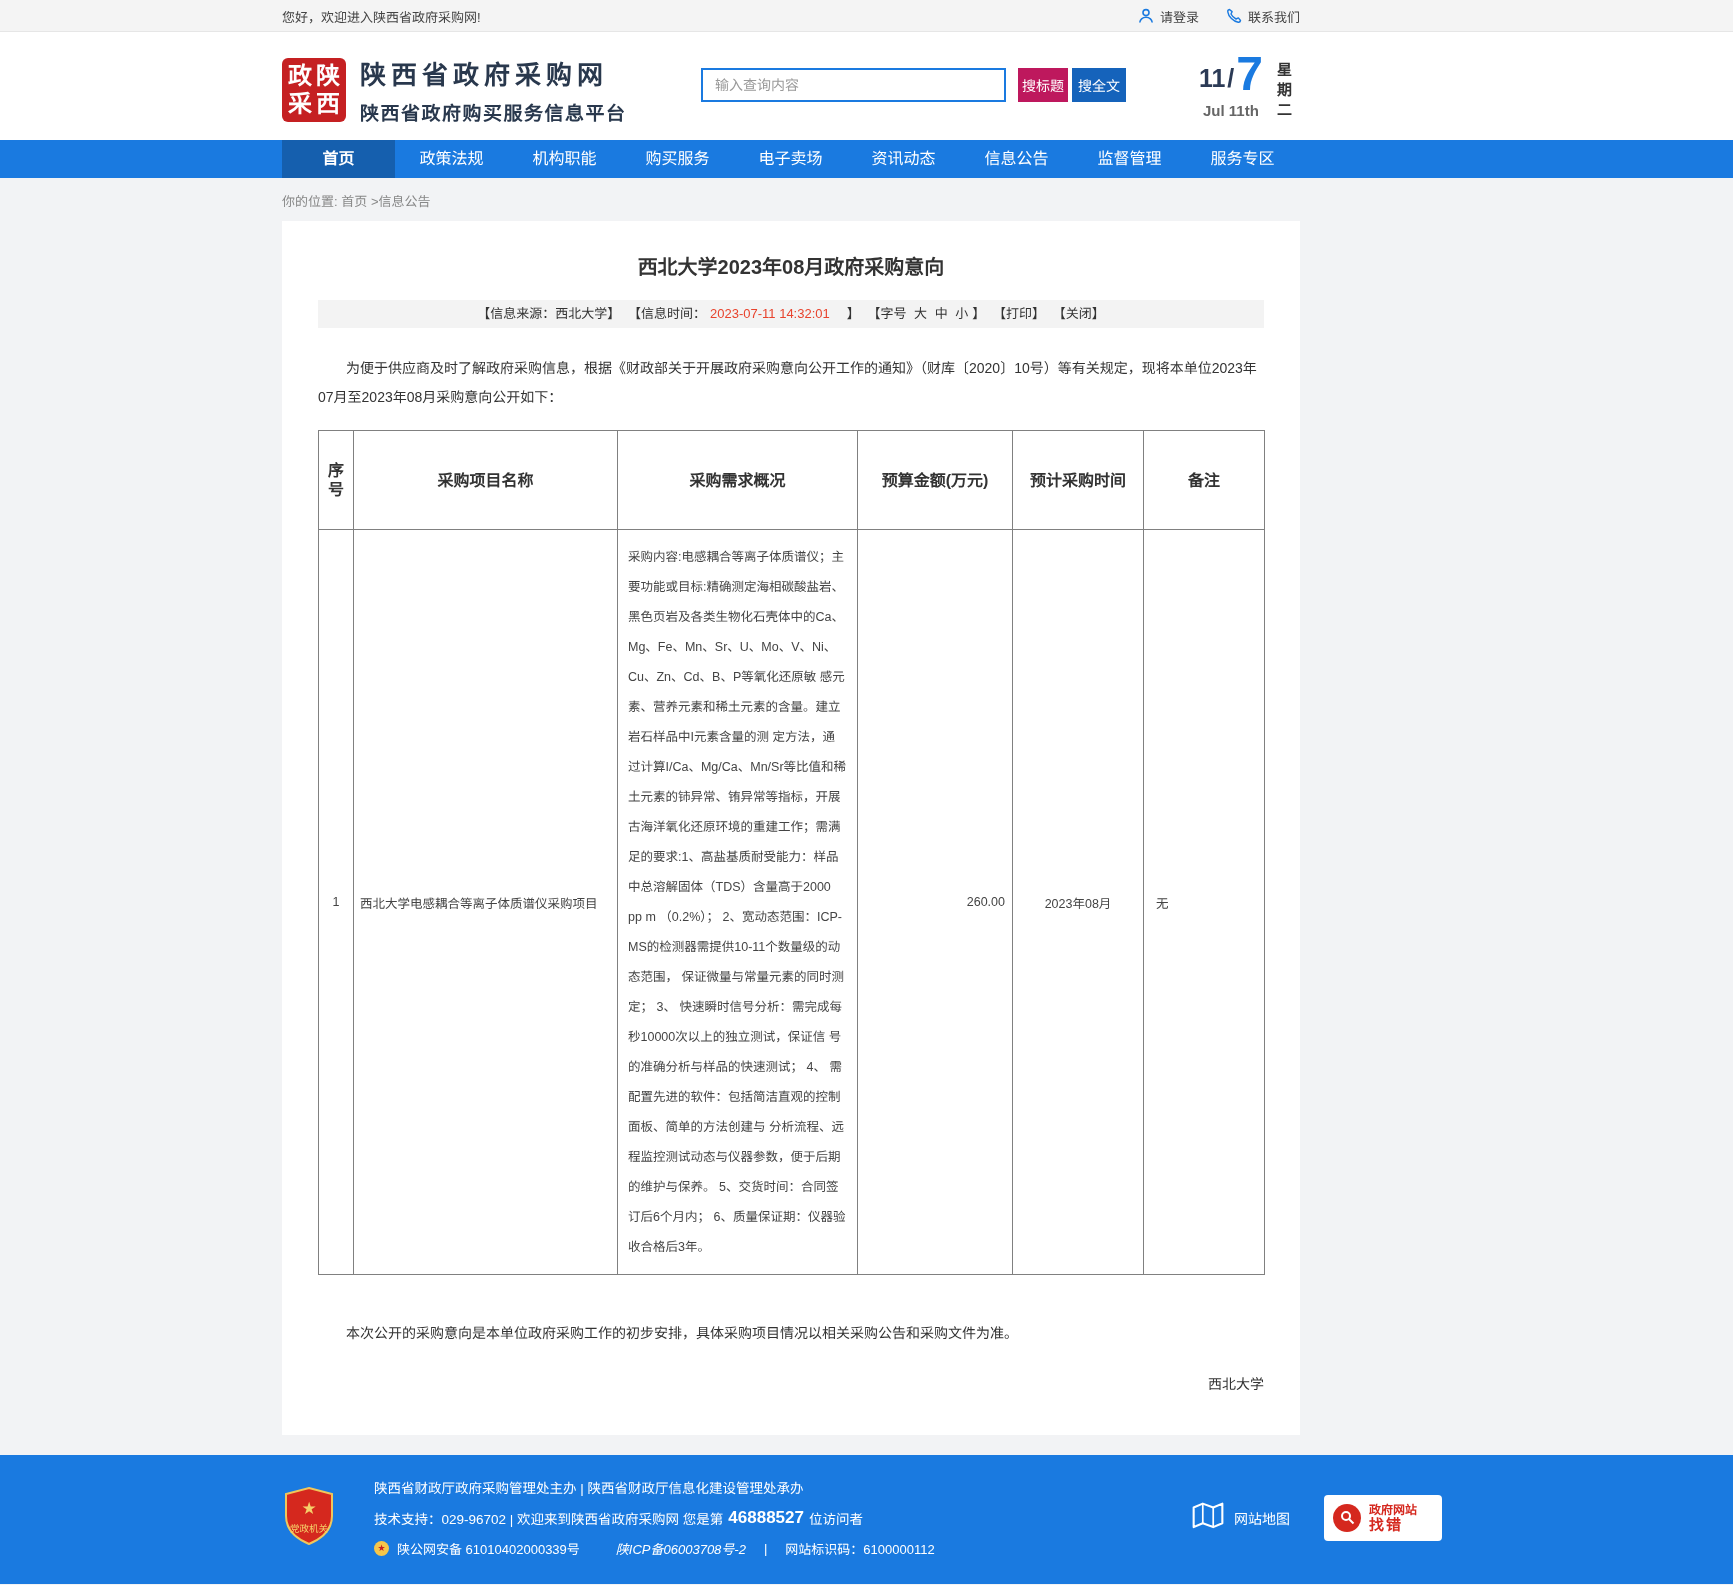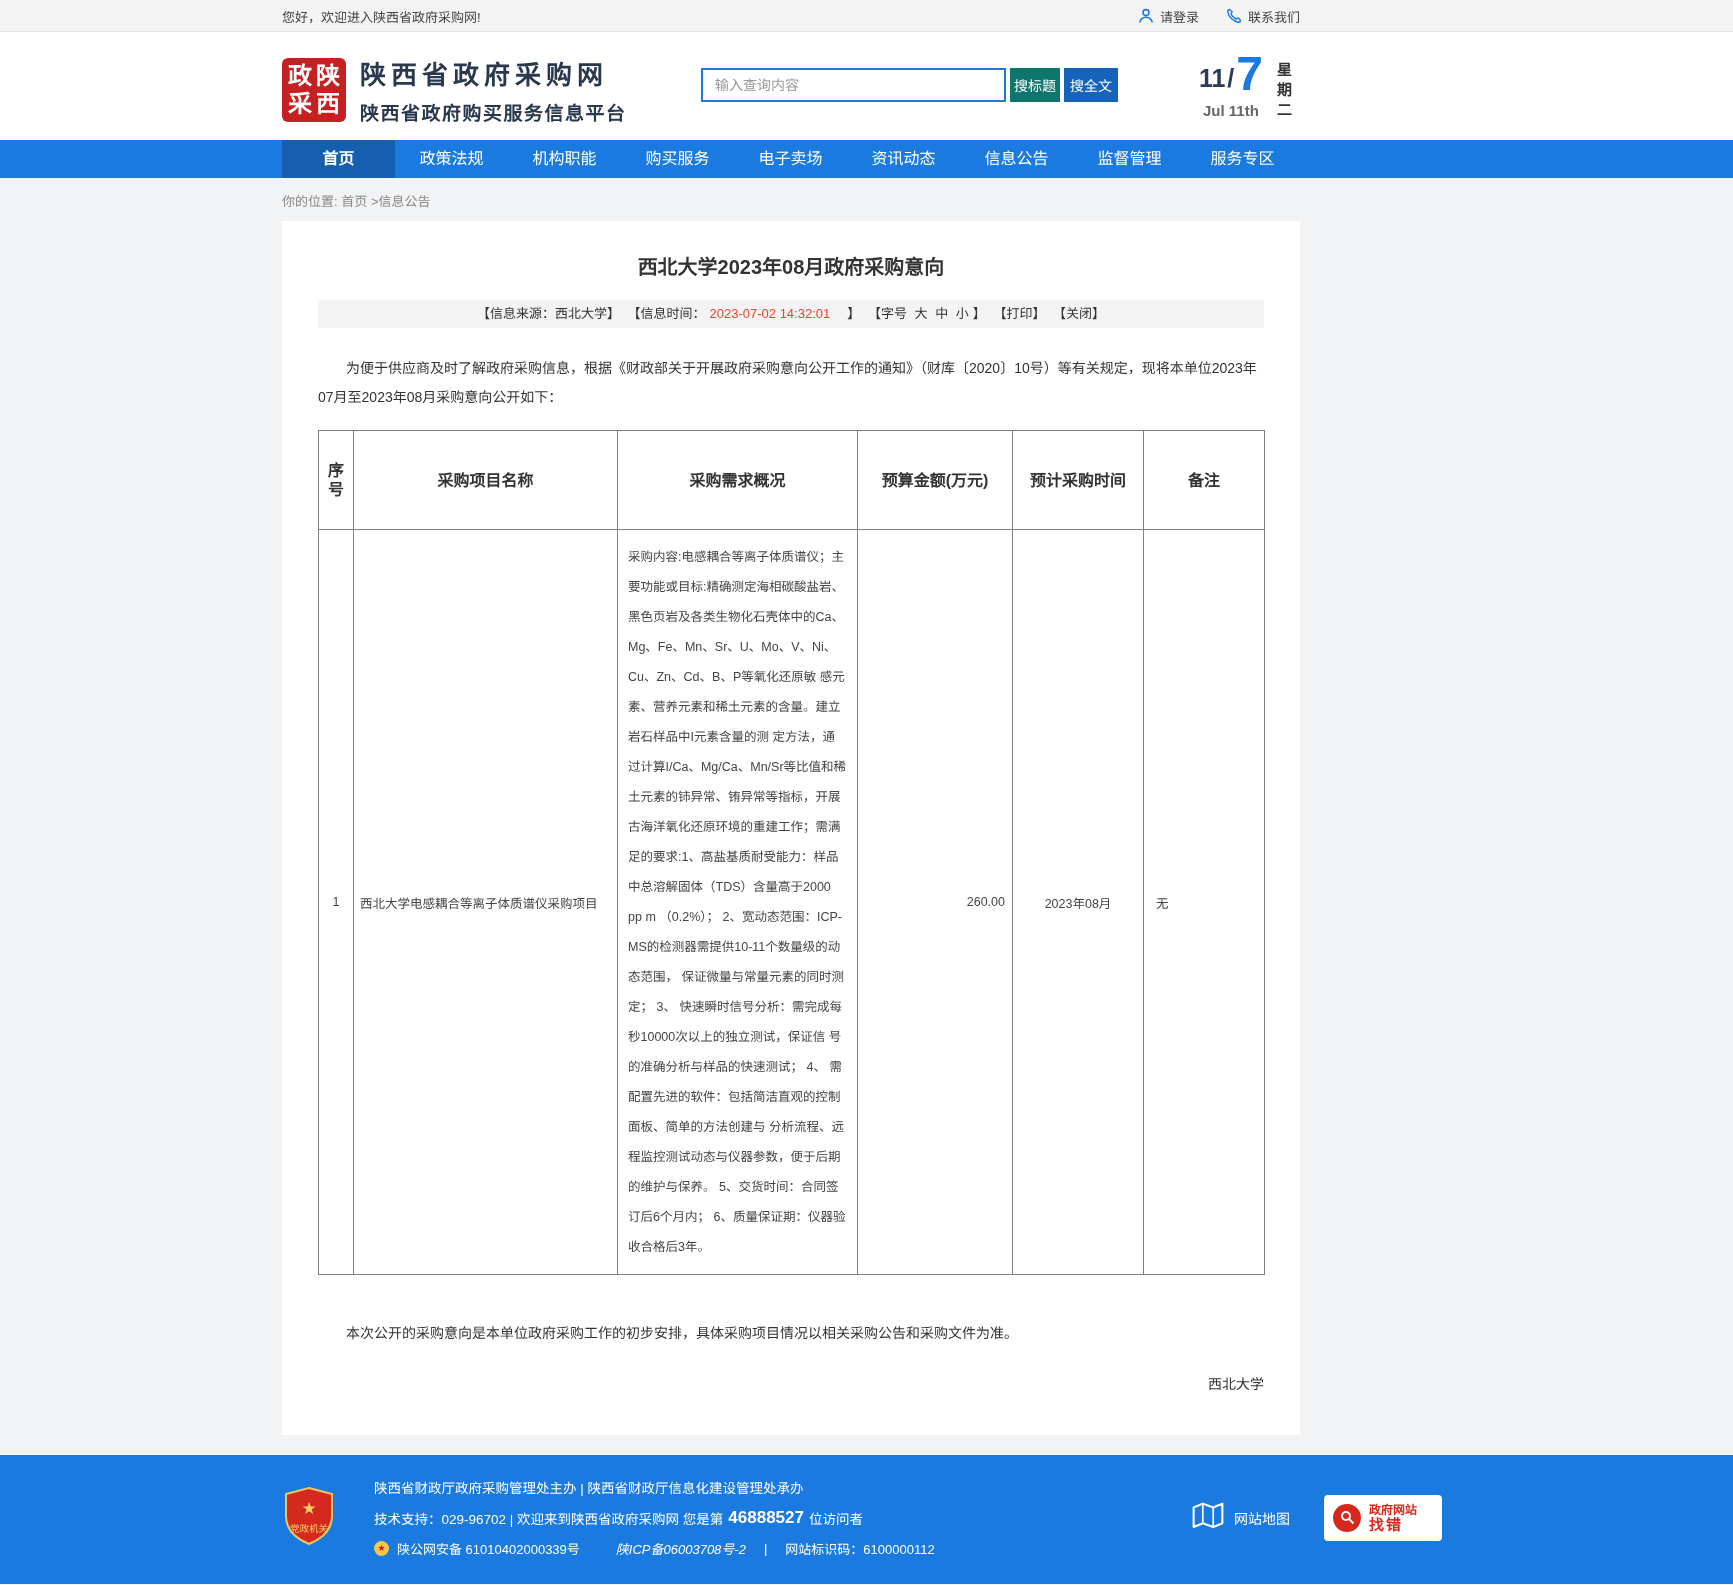--- a/index.html
+++ b/index.html
@@ -21,21 +21,21 @@
   .logo { width:64px; height:64px; background:#c52022; border-radius:6px; display:grid; grid-template-columns:1fr 1fr; grid-template-rows:1fr 1fr; padding:4px; }
   .logo span { color:#fff; font-weight:bold; font-size:24px; line-height:28px; text-align:center; font-family:"DejaVu Sans",sans-serif; }
   .brand-text { margin-left:14px; }
   .site-title { font-size:26px; font-weight:bold; color:#29384d; letter-spacing:5px; }
   .site-subtitle { font-size:19px; font-weight:bold; color:#29384d; letter-spacing:1.5px; margin-top:7px; }
 
   .searchbox { position:absolute; left:419px; top:36px; display:flex; }
   .search-input { width:305px; height:34px; border:2px solid #1a7ae0; padding:0 12px; font-size:14px; color:#333; outline:none; }
   .search-input::placeholder { color:#9a9a9a; }
   .btn-search { height:34px; border:none; color:#fff; font-size:14px; cursor:pointer; }
-  .btn-title { width:50px; background:#0f766e; margin-left:4px; }
+  .btn-title { width:50px; background:#be185d; margin-left:12px; }
   .btn-full { width:54px; background:#1563bb; margin-left:4px; }
 
   .datebox { position:absolute; right:8px; top:18px; display:flex; align-items:flex-start; gap:14px; }
   .date-num { text-align:center; }
   .date-md { display:flex; align-items:flex-start; justify-content:center; }
   .d-month { font-size:25px; font-weight:bold; color:#2b3a55; margin-top:14px; }
   .d-sep { font-size:25px; font-weight:bold; color:#2b3a55; margin:14px 2px 0; }
   .d-day { font-size:48px; font-weight:bold; color:#1a7ae0; line-height:48px; }
   .d-en { font-size:15px; font-weight:bold; color:#666; margin-top:4px; }
   .d-week { display:flex; flex-direction:column; font-size:15px; color:#333; font-weight:bold; line-height:20px; margin-top:10px; }
@@ -180,21 +180,21 @@
     <a>首页</a>
     <span>&gt;</span><a>信息公告</a>
   </div>
 </div>
 
 <div class="card">
   <div class="article-title">西北大学2023年08月政府采购意向</div>
 
   <div class="meta-bar">
     <span>【信息来源：西北大学】</span>
-    <span>【信息时间：</span><span class="meta-time">2023-07-02 14:32:01</span><span>　】</span>
+    <span>【信息时间：</span><span class="meta-time">2023-07-11 14:32:01</span><span>　】</span>
     <span>【字号</span>
     <span class="size-opt">大</span>
     <span class="size-opt">中</span>
     <span class="size-opt">小</span><span>】</span>
     <span class="meta-link">【打印】</span>
     <span class="meta-link">【关闭】</span>
   </div>
 
   <p class="intro">为便于供应商及时了解政府采购信息，根据《财政部关于开展政府采购意向公开工作的通知》（财库〔2020〕10号）等有关规定，现将本单位2023年07月至2023年08月采购意向公开如下：</p>
 

